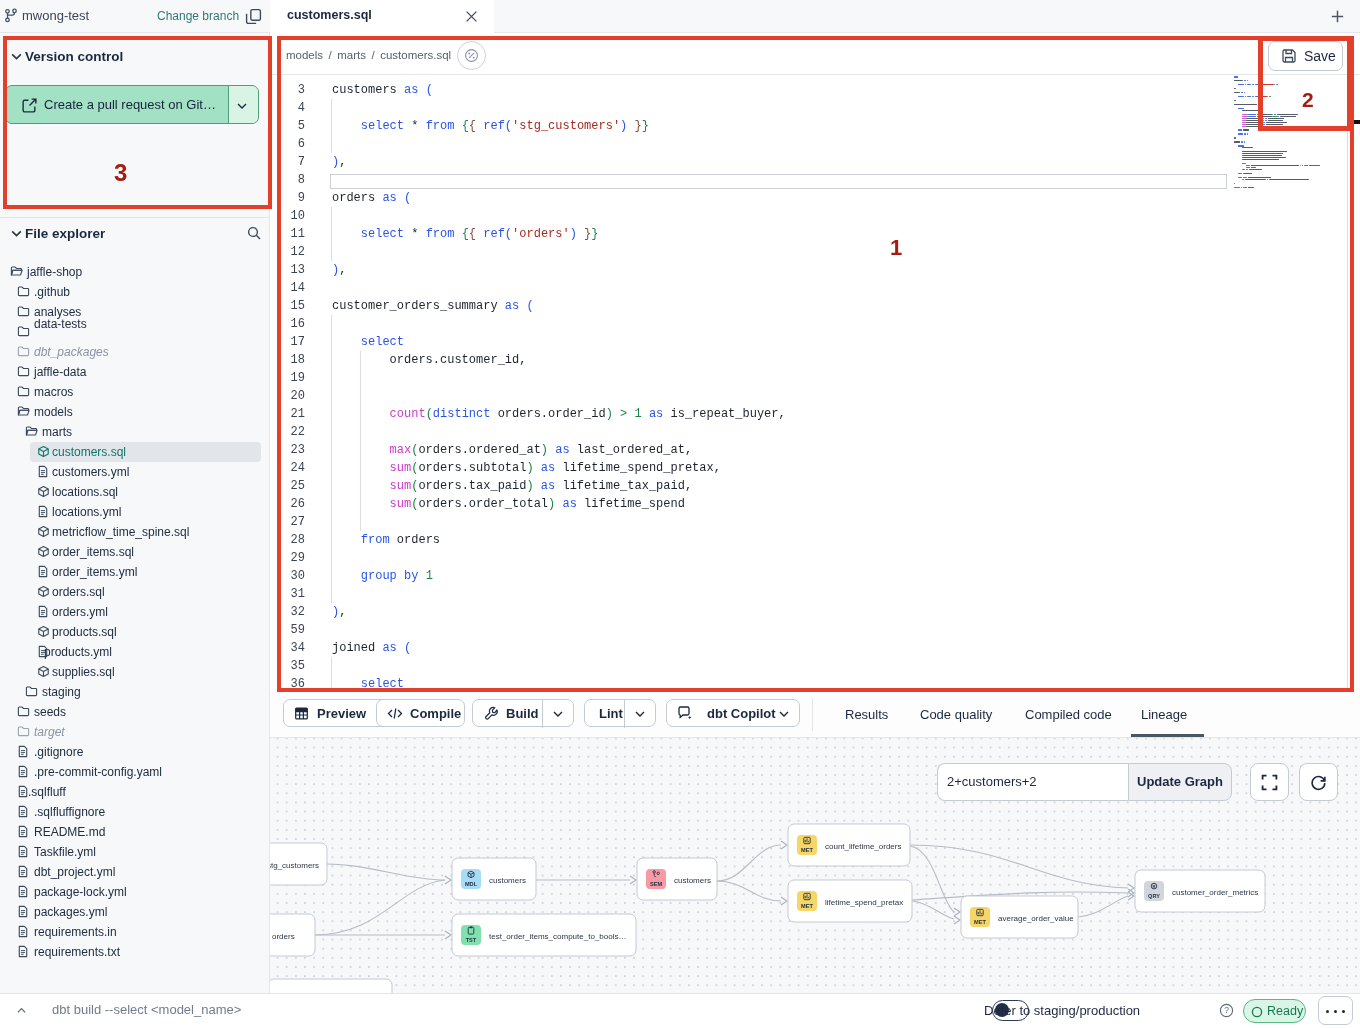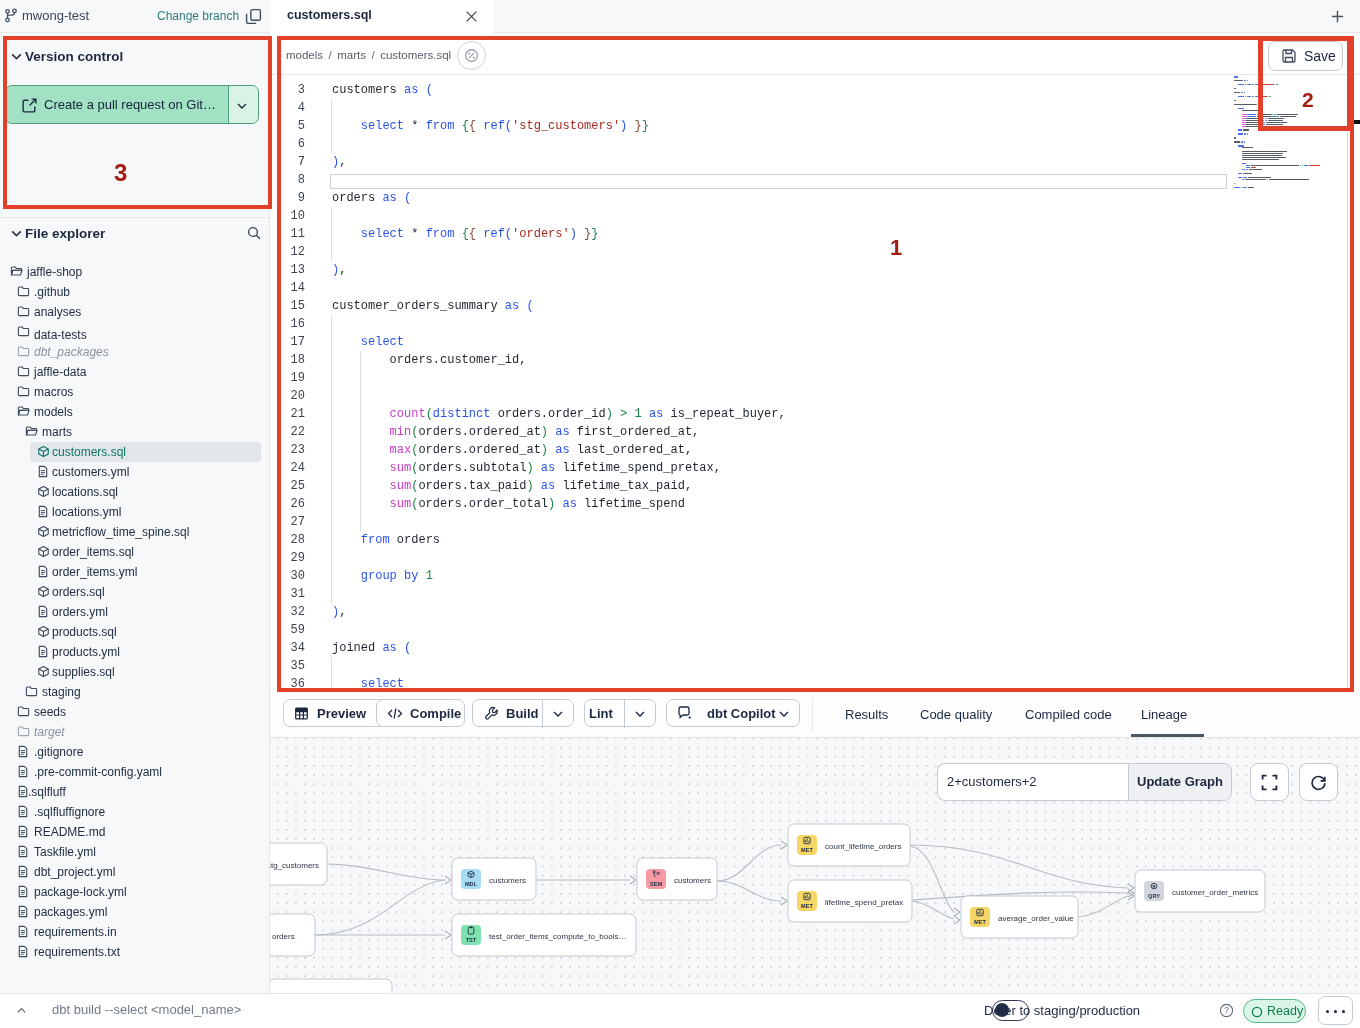--- a/index.html
+++ b/index.html
@@ -85,21 +85,21 @@
           <path d="M1.5 3.2c0-.6.4-1 1-1h3l1.4 1.5h4.6c.6 0 1 .4 1 1v5.8c0 .6-.4 1-1 1h-9c-.6 0-1-.4-1-1z" stroke="#3d4a5c" stroke-width="1.2"></path>
         </svg></div>
 <div style="position:absolute;left:34px;top:283px;font-size:12px;line-height:18px;color:#222f44;">.github</div>
 <div style="position:absolute;left:17px;top:305px;line-height:0"><svg width="13" height="13" viewBox="0 0 14 14" fill="none">
           <path d="M1.5 3.2c0-.6.4-1 1-1h3l1.4 1.5h4.6c.6 0 1 .4 1 1v5.8c0 .6-.4 1-1 1h-9c-.6 0-1-.4-1-1z" stroke="#3d4a5c" stroke-width="1.2"></path>
         </svg></div>
 <div style="position:absolute;left:34px;top:303px;font-size:12px;line-height:18px;color:#222f44;">analyses</div>
 <div style="position:absolute;left:17px;top:325px;line-height:0"><svg width="13" height="13" viewBox="0 0 14 14" fill="none">
           <path d="M1.5 3.2c0-.6.4-1 1-1h3l1.4 1.5h4.6c.6 0 1 .4 1 1v5.8c0 .6-.4 1-1 1h-9c-.6 0-1-.4-1-1z" stroke="#3d4a5c" stroke-width="1.2"></path>
         </svg></div>
-<div style="position:absolute;left:34px;top:326px;font-size:12px;line-height:18px;color:#222f44;">data-tests</div>
+<div style="position:absolute;left:34px;top:315px;font-size:12px;line-height:18px;color:#222f44;">data-tests</div>
 <div style="position:absolute;left:17px;top:345px;line-height:0"><svg width="13" height="13" viewBox="0 0 14 14" fill="none">
           <path d="M1.5 3.2c0-.6.4-1 1-1h3l1.4 1.5h4.6c.6 0 1 .4 1 1v5.8c0 .6-.4 1-1 1h-9c-.6 0-1-.4-1-1z" stroke="#9aa3b0" stroke-width="1.2"></path>
         </svg></div>
 <div style="position:absolute;left:34px;top:343px;font-size:12px;line-height:18px;color:#8a93a2;font-style:italic;">dbt_packages</div>
 <div style="position:absolute;left:17px;top:365px;line-height:0"><svg width="13" height="13" viewBox="0 0 14 14" fill="none">
           <path d="M1.5 3.2c0-.6.4-1 1-1h3l1.4 1.5h4.6c.6 0 1 .4 1 1v5.8c0 .6-.4 1-1 1h-9c-.6 0-1-.4-1-1z" stroke="#3d4a5c" stroke-width="1.2"></path>
         </svg></div>
 <div style="position:absolute;left:34px;top:363px;font-size:12px;line-height:18px;color:#222f44;">jaffle-data</div>
 <div style="position:absolute;left:17px;top:385px;line-height:0"><svg width="13" height="13" viewBox="0 0 14 14" fill="none">
           <path d="M1.5 3.2c0-.6.4-1 1-1h3l1.4 1.5h4.6c.6 0 1 .4 1 1v5.8c0 .6-.4 1-1 1h-9c-.6 0-1-.4-1-1z" stroke="#3d4a5c" stroke-width="1.2"></path>
@@ -163,21 +163,21 @@
 <div style="position:absolute;left:52px;top:603px;font-size:12px;line-height:18px;color:#222f44;">orders.yml</div>
 <div style="position:absolute;left:37px;top:625px;line-height:0"><svg width="13" height="13" viewBox="0 0 14 14" fill="none">
           <path d="M7 1.6 12.1 4.3v5.4L7 12.4 1.9 9.7V4.3z" stroke="#3d4a5c" stroke-width="1.2" stroke-linejoin="round"></path>
           <path d="M1.9 4.3 7 7l5.1-2.7M7 7v5.4" stroke="#3d4a5c" stroke-width="1.2" stroke-linejoin="round"></path>
         </svg></div>
 <div style="position:absolute;left:52px;top:623px;font-size:12px;line-height:18px;color:#222f44;">products.sql</div>
 <div style="position:absolute;left:37px;top:645px;line-height:0"><svg width="12" height="13" viewBox="0 0 12 14" fill="none">
           <path d="M2 1.5h5.5L10 4v8.5H2z" stroke="#3d4a5c" stroke-width="1.2" stroke-linejoin="round"></path>
           <path d="M3.8 6h4.4M3.8 8h4.4M3.8 10h3" stroke="#3d4a5c" stroke-width="1"></path>
         </svg></div>
-<div style="position:absolute;left:52px;top:643px;font-size:12px;line-height:18px;color:#222f44;">products.yml</div>
+<div style="position:absolute;left:44px;top:643px;font-size:12px;line-height:18px;color:#222f44;">products.yml</div>
 <div style="position:absolute;left:37px;top:665px;line-height:0"><svg width="13" height="13" viewBox="0 0 14 14" fill="none">
           <path d="M7 1.6 12.1 4.3v5.4L7 12.4 1.9 9.7V4.3z" stroke="#3d4a5c" stroke-width="1.2" stroke-linejoin="round"></path>
           <path d="M1.9 4.3 7 7l5.1-2.7M7 7v5.4" stroke="#3d4a5c" stroke-width="1.2" stroke-linejoin="round"></path>
         </svg></div>
 <div style="position:absolute;left:52px;top:663px;font-size:12px;line-height:18px;color:#222f44;">supplies.sql</div>
 <div style="position:absolute;left:25px;top:685px;line-height:0"><svg width="13" height="13" viewBox="0 0 14 14" fill="none">
           <path d="M1.5 3.2c0-.6.4-1 1-1h3l1.4 1.5h4.6c.6 0 1 .4 1 1v5.8c0 .6-.4 1-1 1h-9c-.6 0-1-.4-1-1z" stroke="#3d4a5c" stroke-width="1.2"></path>
         </svg></div>
 <div style="position:absolute;left:42px;top:683px;font-size:12px;line-height:18px;color:#222f44;">staging</div>
 <div style="position:absolute;left:17px;top:705px;line-height:0"><svg width="13" height="13" viewBox="0 0 14 14" fill="none">
@@ -289,21 +289,20 @@
 <div class="gut" style="top:240px">16</div>
 <div class="gut" style="top:258px">17</div>
 <div class="cl" style="top:258px">    <span class="k">select</span></div>
 <div class="gut" style="top:276px">18</div>
 <div class="cl" style="top:276px">        orders.customer_id,</div>
 <div class="gut" style="top:294px">19</div>
 <div class="gut" style="top:312px">20</div>
 <div class="gut" style="top:330px">21</div>
 <div class="cl" style="top:330px">        <span class="f">count</span><span class="g">(</span><span class="k">distinct</span> orders.order_id<span class="g">)</span> <span class="g">&gt; 1</span> <span class="k">as</span> is_repeat_buyer,</div>
 <div class="gut" style="top:348px">22</div>
-<div class="cl" style="top:348px">        <span class="f">min</span><span class="g">(</span>orders.ordered_at<span class="g">)</span> <span class="k">as</span> first_ordered_at,</div>
 <div class="gut" style="top:366px">23</div>
 <div class="cl" style="top:366px">        <span class="f">max</span><span class="g">(</span>orders.ordered_at<span class="g">)</span> <span class="k">as</span> last_ordered_at,</div>
 <div class="gut" style="top:384px">24</div>
 <div class="cl" style="top:384px">        <span class="f">sum</span><span class="g">(</span>orders.subtotal<span class="g">)</span> <span class="k">as</span> lifetime_spend_pretax,</div>
 <div class="gut" style="top:402px">25</div>
 <div class="cl" style="top:402px">        <span class="f">sum</span><span class="g">(</span>orders.tax_paid<span class="g">)</span> <span class="k">as</span> lifetime_tax_paid,</div>
 <div class="gut" style="top:420px">26</div>
 <div class="cl" style="top:420px">        <span class="f">sum</span><span class="g">(</span>orders.order_total<span class="g">)</span> <span class="k">as</span> lifetime_spend</div>
 <div class="gut" style="top:438px">27</div>
 <div class="gut" style="top:456px">28</div>
@@ -469,21 +468,21 @@
   <svg style="margin-left:11px" width="15" height="15" viewBox="0 0 16 16" fill="none">
       <path d="M13.8 4.2a4 4 0 0 1-5.3 5.3l-4 4a1.6 1.6 0 0 1-2.3-2.3l4-4a4 4 0 0 1 5.3-5.3L9 4.4l.3 2.3 2.3.3z" stroke="#1c2840" stroke-width="1.3" stroke-linejoin="round"></path>
     </svg>
   <span style="margin-left:7px">Build</span>
   <div style="position:absolute;right:30px;top:0;width:1px;height:28px;background:#c5cbd3"></div>
   <svg style="position:absolute;right:9px;top:8px" width="12" height="12" viewBox="0 0 12 12" fill="none">
       <path d="M2 4l4 4 4-4" stroke="#1c2840" stroke-width="1.4"></path>
     </svg>
   </div>
 <div class="btn" style="left:584px;top:699px;width:72px">
-  <span style="margin-left:4px">Lint</span>
+  <span style="margin-left:14px">Lint</span>
   <div style="position:absolute;right:30px;top:0;width:1px;height:28px;background:#c5cbd3"></div>
   <svg style="position:absolute;right:9px;top:8px" width="12" height="12" viewBox="0 0 12 12" fill="none">
       <path d="M2 4l4 4 4-4" stroke="#1c2840" stroke-width="1.4"></path>
     </svg>
   </div>
 <div class="btn" style="left:666px;top:699px;width:134px">
   <svg style="margin-left:10px" width="16" height="16" viewBox="0 0 16 16" fill="none">
       <path d="M2 3.5A1.5 1.5 0 0 1 3.5 2h7A1.5 1.5 0 0 1 12 3.5v5a1.5 1.5 0 0 1-1.5 1.5H6l-2.8 2.4V10H3.5A1.5 1.5 0 0 1 2 8.5z" stroke="#1c2840" stroke-width="1.3"></path>
       <path d="M12.8 10.7l.5 1.4 1.4.5-1.4.5-.5 1.4-.5-1.4-1.4-.5 1.4-.5z" fill="#1c2840"></path>
     </svg>

